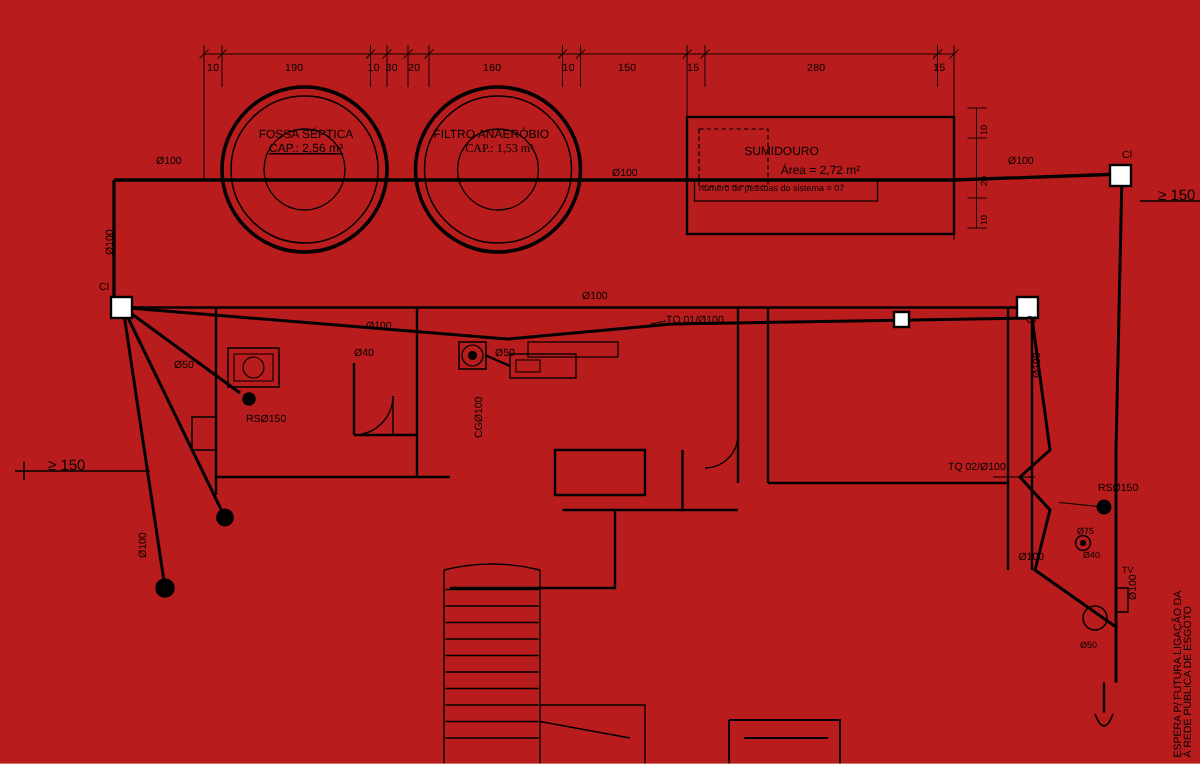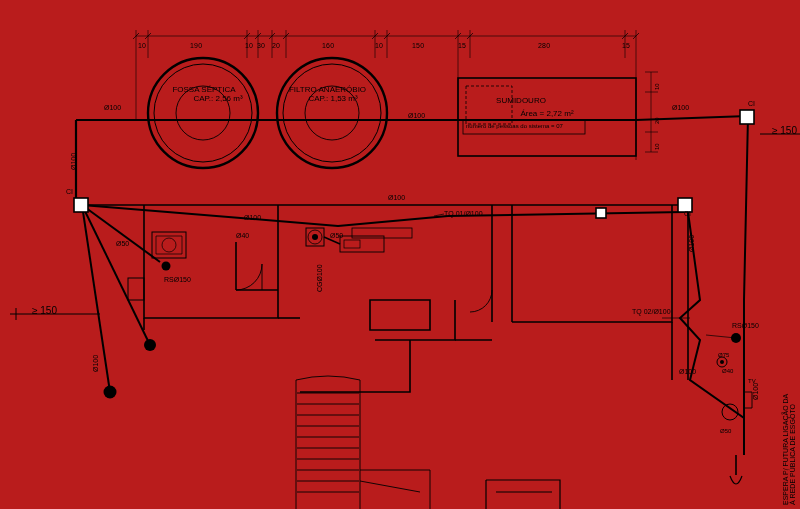--- a/index.html
+++ b/index.html
@@ -265,24 +265,24 @@
   <div class="lbl dim" style="left:412px; top:42px;">150</div>
   <div class="lbl dim" style="left:458px; top:42px;">15</div>
   <div class="lbl dim" style="left:538px; top:42px;">280</div>
   <div class="lbl dim" style="left:622px; top:42px;">15</div>
 
   <div class="lbl tiny rot90" style="left:654px; top:90px;">10</div>
   <div class="lbl tiny rot90" style="left:654px; top:124px;">20</div>
   <div class="lbl tiny rot90" style="left:654px; top:150px;">10</div>
 
   <div class="lbl box-title" style="left:158px; top:86px; width:92px;">FOSSA SÉPTICA</div>
-  <div class="lbl box-title" style="left:172px; top:95px; width:92px;">CAP.: 2,56 m³</div>
+  <div class="lbl box-title" style="left:158px; top:95px; width:92px;text-decoration:underline;">CAP.: 2,56 m³</div>
 
   <div class="lbl box-title" style="left:284px; top:86px; width:87px;">FILTRO ANAERÓBIO</div>
-  <div class="lbl box-title" style="left:284px; top:95px; width:98px;">CAP.: 1,53 m³</div>
+  <div class="lbl box-title" style="left:284px; top:95px; width:98px;font-family:Liberation Serif, serif;">CAP.: 1,53 m³</div>
 
   <div class="lbl box-title" style="left:440px; top:97px; width:162px;">SUMIDOURO</div>
   <div class="lbl box-title" style="left:466px; top:110px; width:162px;">Área = 2,72 m²</div>
   <div class="lbl tiny" style="left:466px; top:123px; width:124px;">número de pessoas do sistema = 07</div>
 
   <div class="lbl sm" style="left:104px; top:104px;">Ø100</div>
   <div class="lbl sm" style="left:408px; top:112px;">Ø100</div>
   <div class="lbl sm" style="left:672px; top:104px;">Ø100</div>
   <div class="lbl sm rot90" style="left:70px; top:170px;">Ø100</div>
   <div class="lbl sm" style="left:388px; top:194px;">Ø100</div>

